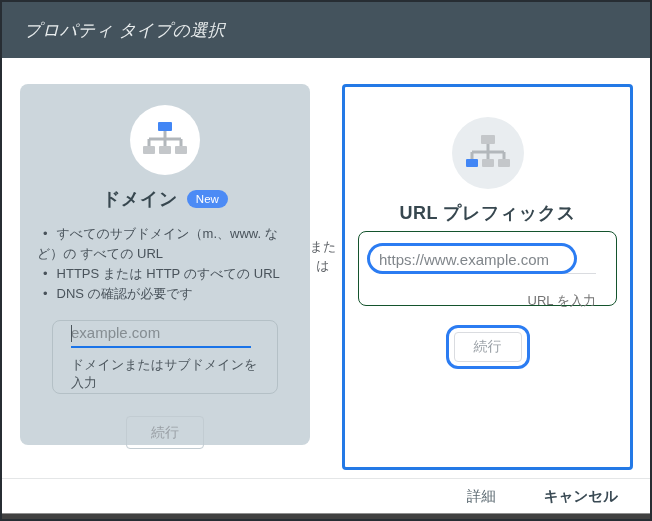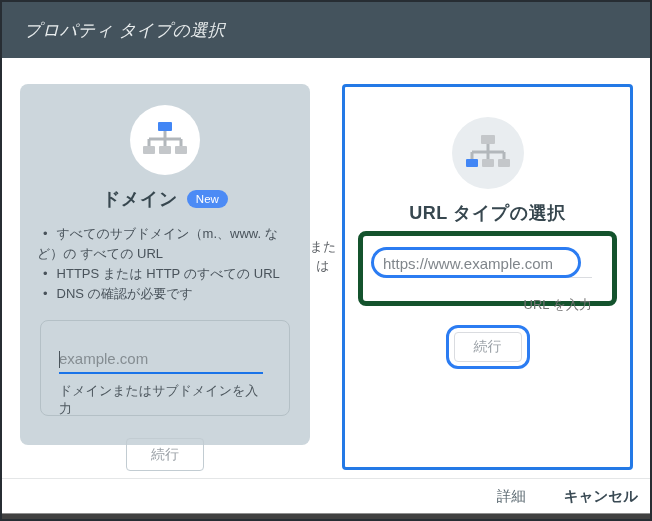--- a/index.html
+++ b/index.html
@@ -23,52 +23,52 @@
   .circle-l{width:70px;height:70px;background:#fff;margin:21px auto 0;}
   .circle-r{width:72px;height:72px;background:#e9edf0;margin:30px auto 0;}
   .title-row{margin-top:12px;display:flex;justify-content:center;align-items:center;gap:9px;}
   .card-title{font-size:18px;font-weight:600;color:#37474f;letter-spacing:.5px;}
   .badge{background:var(--badge-bg);color:#fff;font-size:11.5px;font-weight:400;
          padding:3px 9px;border-radius:11px;}
   .bullets{margin:13px 17px 0;font-size:13px;line-height:20px;color:#49535b;}
   .bullets-r{margin:11px 18px 0;font-size:13px;line-height:18.5px;color:#546e7a;}
   .bullet::before{content:"•";margin:0 9px 0 6px;}
   
-  .input-box{margin:16px 20px 0;height:96px;border:1px solid #b4c0c6;border-radius:8px;
-             padding:29px 18px 0;}
+  .input-box{margin:16px 32px 0;height:74px;border:1px solid #b4c0c6;border-radius:8px;
+             padding:3px 18px 0;}
   .field-line{position:relative;}
   .caret{position:absolute;left:0;top:1px;width:1px;height:17px;background:#4a545b;}
   .domain-input{width:96%;border:none;outline:none;background:transparent;font-size:15px;
                 color:#3c4043;padding:0 0 5px;border-bottom:2px solid var(--accent);
                 font-family:inherit;}
   .domain-input::placeholder{color:#858d92;opacity:1;}
   .helper{margin-top:8px;font-size:13px;color:#4d575e;}
   .btn-row{margin-top:22px;display:flex;justify-content:center;}
   .continue-btn{width:78px;height:33px;border:1px solid #c2ccd2;border-radius:4px;
                 background:transparent;color:#9aa0a6;font-size:14px;font-family:inherit;}
   
-  .input-box-r{position:relative;margin:6px 13px 0;height:75px;border:5px solid #14532d;
+  .input-box-r{position:relative;margin:6px 13px 0;height:75px;border:1px solid #14532d;
                border-radius:8px;background:#fff;padding:19px 20px 0;}
   .url-input{width:100%;border:none;outline:none;background:transparent;font-size:15px;
              color:#3c4043;padding:0 0 5px;border-bottom:1px solid #dadce0;font-family:inherit;}
   .url-input::placeholder{color:#80868b;opacity:1;}
   .helper-r{margin-top:18px;font-size:13px;color:#737373;text-align:right;}
   .annotation{position:absolute;border:3px solid var(--annotation);border-radius:17px;
               pointer-events:none;}
   .annotation-input{left:8px;top:11px;width:210px;height:31px;}
   .btn-wrap-r{position:relative;margin-top:26px;display:flex;justify-content:center;}
   .continue-btn-r{width:68px;height:30px;border:1px solid #dadce0;border-radius:4px;
                   background:#fff;color:#9aa0a6;font-size:14px;font-family:inherit;}
   .annotation-btn{left:50%;margin-left:-42px;top:-7px;width:84px;height:44px;border-radius:12px;}
   
   .or-label{position:absolute;left:304px;top:235px;width:34px;text-align:center;
             font-size:13px;line-height:19px;color:#5f6368;}
   
   .footer-divider{position:absolute;left:0;right:0;top:476px;border-top:1px solid #e4e6e7;}
-  .footer-links{position:absolute;top:485px;right:12px;display:flex;gap:38px;align-items:center;}
+  .footer-links{position:absolute;top:485px;right:32px;display:flex;gap:48px;align-items:center;}
   .link-details{font-size:14.5px;color:#5c6a72;cursor:pointer;}
   .link-cancel{font-size:14.5px;color:#3a4a54;font-weight:600;cursor:pointer;}
   .bottom-strip{position:absolute;left:0;right:0;bottom:0;height:6px;background:#414141;
                 border-top:1px solid #909090;}
 </style>
 </head>
 <body>
 
 <div class="screen">
 
@@ -125,21 +125,21 @@
             <line x1="22" y1="17" x2="22" y2="24"></line>
           <line x1="38" y1="17" x2="38" y2="24"></line>
         </g>
         <rect x="15" y="0" width="14" height="9" rx="1" fill="#c4c7ca"></rect>
         <rect x="0" y="24" width="12" height="8" rx="1" fill="#4286f5"></rect>
         <rect x="16" y="24" width="12" height="8" rx="1" fill="#c4c7ca"></rect>
         <rect x="32" y="24" width="12" height="8" rx="1" fill="#c4c7ca"></rect>
       </svg>
     </div>
     <div class="title-row">
-      <span class="card-title">URL タイプの選択</span>
+      <span class="card-title">URL プレフィックス</span>
     </div>
     <div class="input-box-r">
       <input class="url-input" type="text" placeholder="https://www.example.com" style="">
       <div class="annotation annotation-input"></div>
       <div class="helper-r">URL を入力</div>
     </div>
     <div class="btn-wrap-r">
       <button class="continue-btn-r">続行</button>
       <div class="annotation annotation-btn"></div>
     </div>

